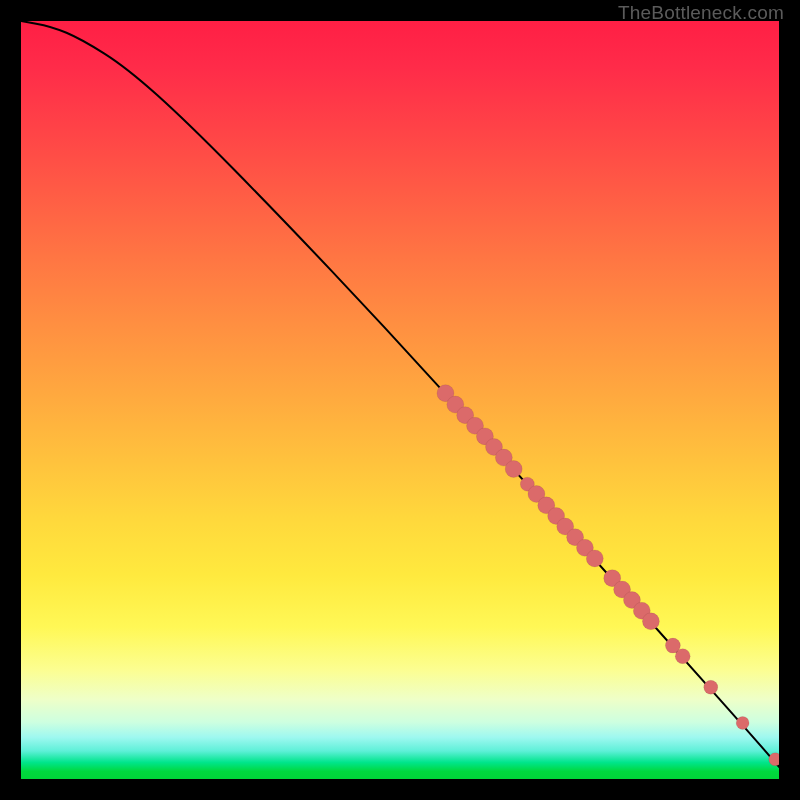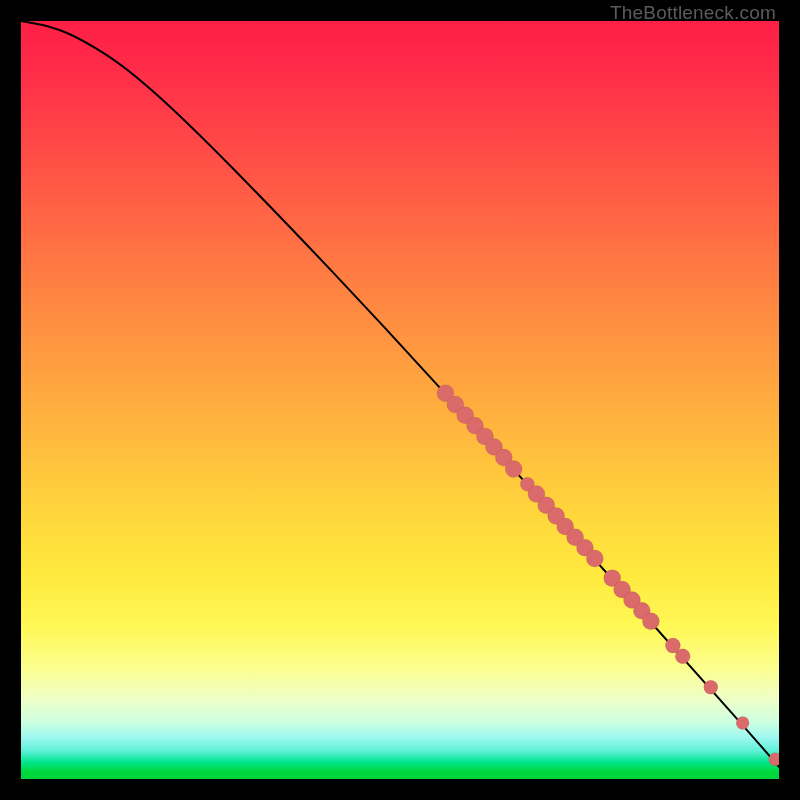--- a/index.html
+++ b/index.html
@@ -43,21 +43,21 @@
       #9ef8f0 94.5%,
       #5ef0d8 96.3%,
       #00e58c 97.8%,
       #00d83e 99%,
       #00d438 100%
     );
   }
   .watermark {
     position: absolute;
     top: 2px;
-    right: 24px;
+    right: 16px;
     color: #5b5b5b;
     font-size: 19px;
     letter-spacing: 0.2px;
     font-weight: 500;
     user-select: none;
     pointer-events: none;
   }
   svg.curve {
     position: absolute;
     inset: 0;

